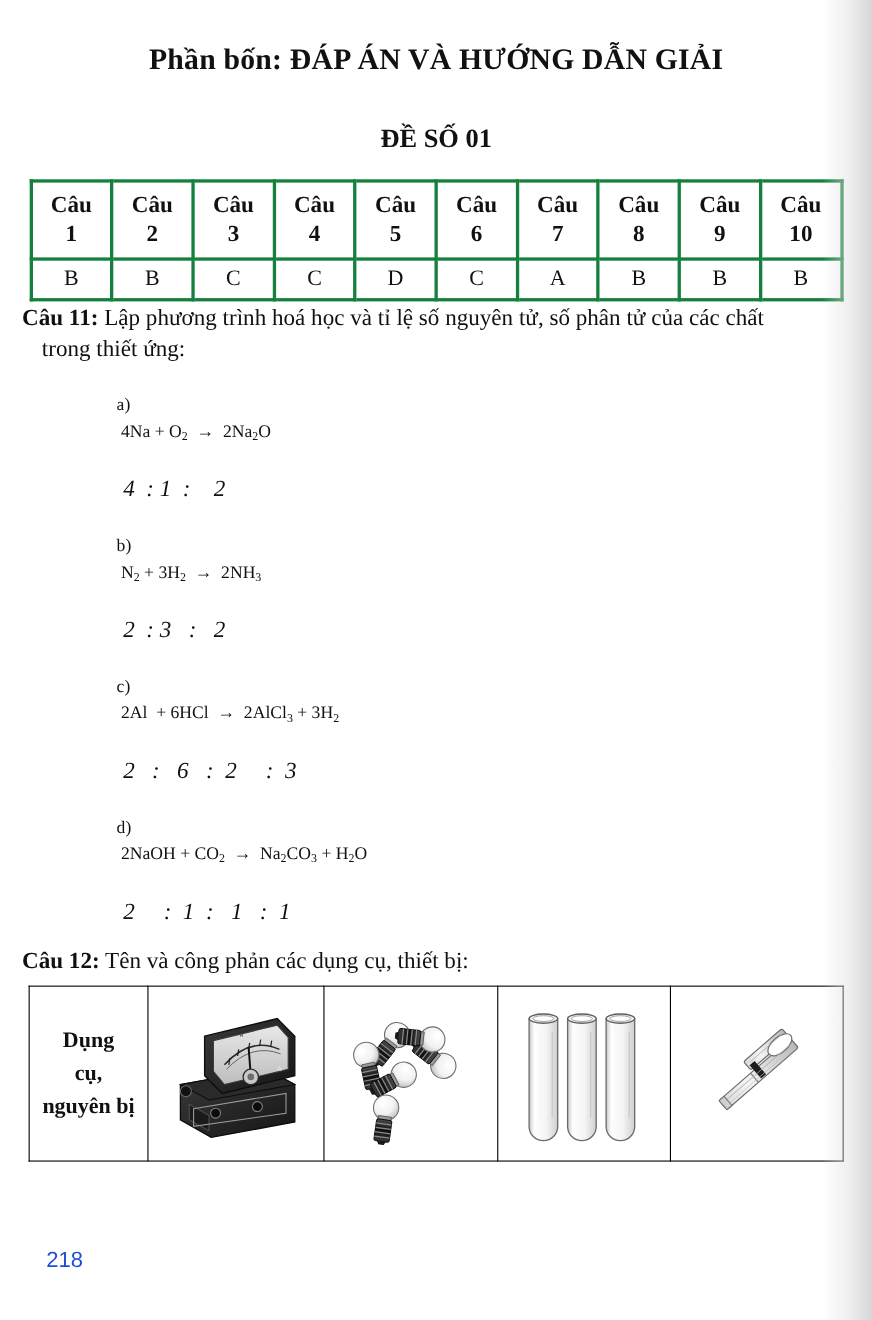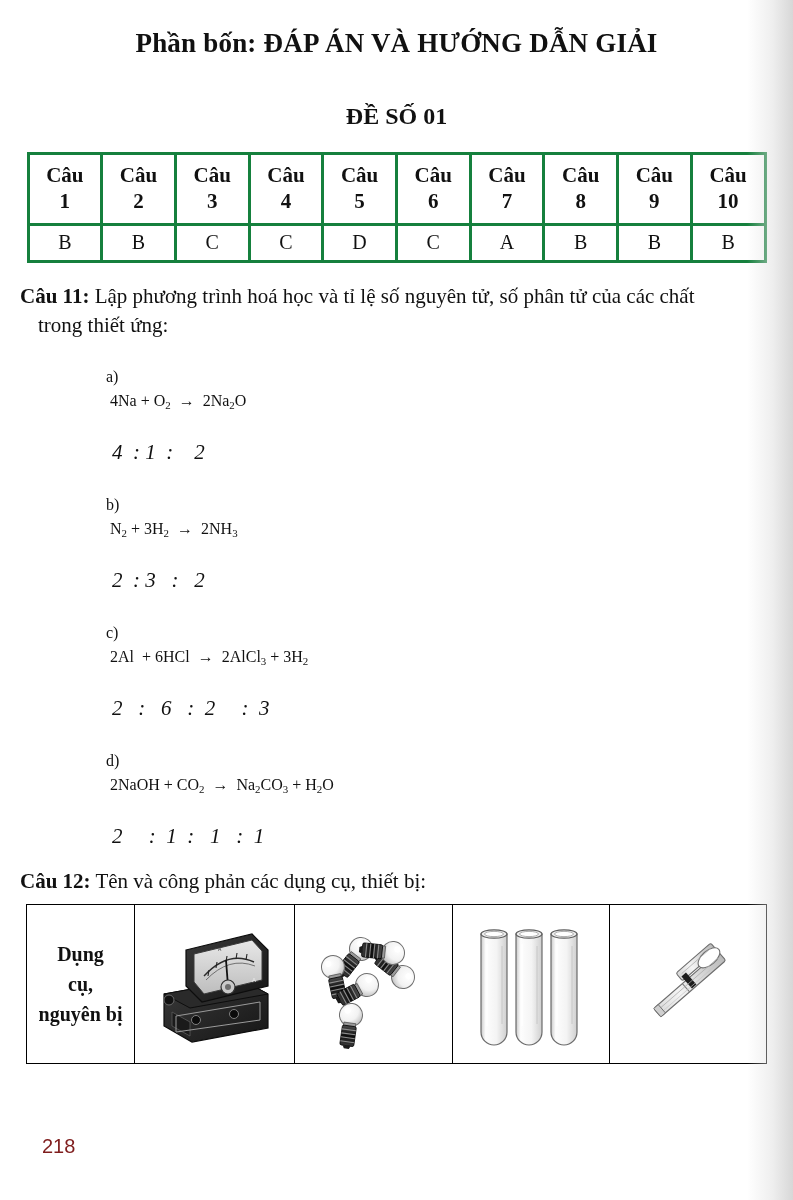--- a/index.html
+++ b/index.html
@@ -31,21 +31,21 @@
     height: 1200px;
     padding: 0 20px;
   }
 
   
   .main-title {
     text-align: center;
     font-weight: bold;
     font-size: 27px;
     letter-spacing: 0.2px;
-    margin-top: 28px;
+    margin-top: 39px;
   }
   .exam-title {
     text-align: center;
     font-weight: bold;
     font-size: 24px;
     margin-top: 44px;
   }
 
   
   .answer-table {
@@ -65,21 +65,21 @@
     line-height: 1.25;
     padding: 7px 2px 8px 2px;
   }
   .answer-table .q-head .qn { display: block; }
   .answer-table .q-ans {
     font-size: 20px;
     padding: 5px 2px 6px 2px;
   }
 
   
-  .q-block { margin-top: 19px; }
+  .q-block { margin-top: 0; }
   .q-label {
     font-weight: bold;
   }
   .q-intro {
     font-size: 21px;
     line-height: 1.42;
     padding-left: 40px;
   }
   .q-intro .cont { display: block; padding-left: 18px; }
 
@@ -135,21 +135,21 @@
     justify-content: center;
   }
 
   
   .page-number {
     position: absolute;
     left: 42px;
     bottom: 42px;
     font-family: "Liberation Sans", "DejaVu Sans", sans-serif;
     font-size: 20px;
-    color: #7f1d1d;
+    color: #1d4ed8;
   }
 </style>
 </head>
 <body>
 
 <div class="scan-edge"></div>
 
 <div class="page">
 
   <div class="main-title">Phần bốn: ĐÁP ÁN VÀ HƯỚNG DẪN GIẢI</div>

